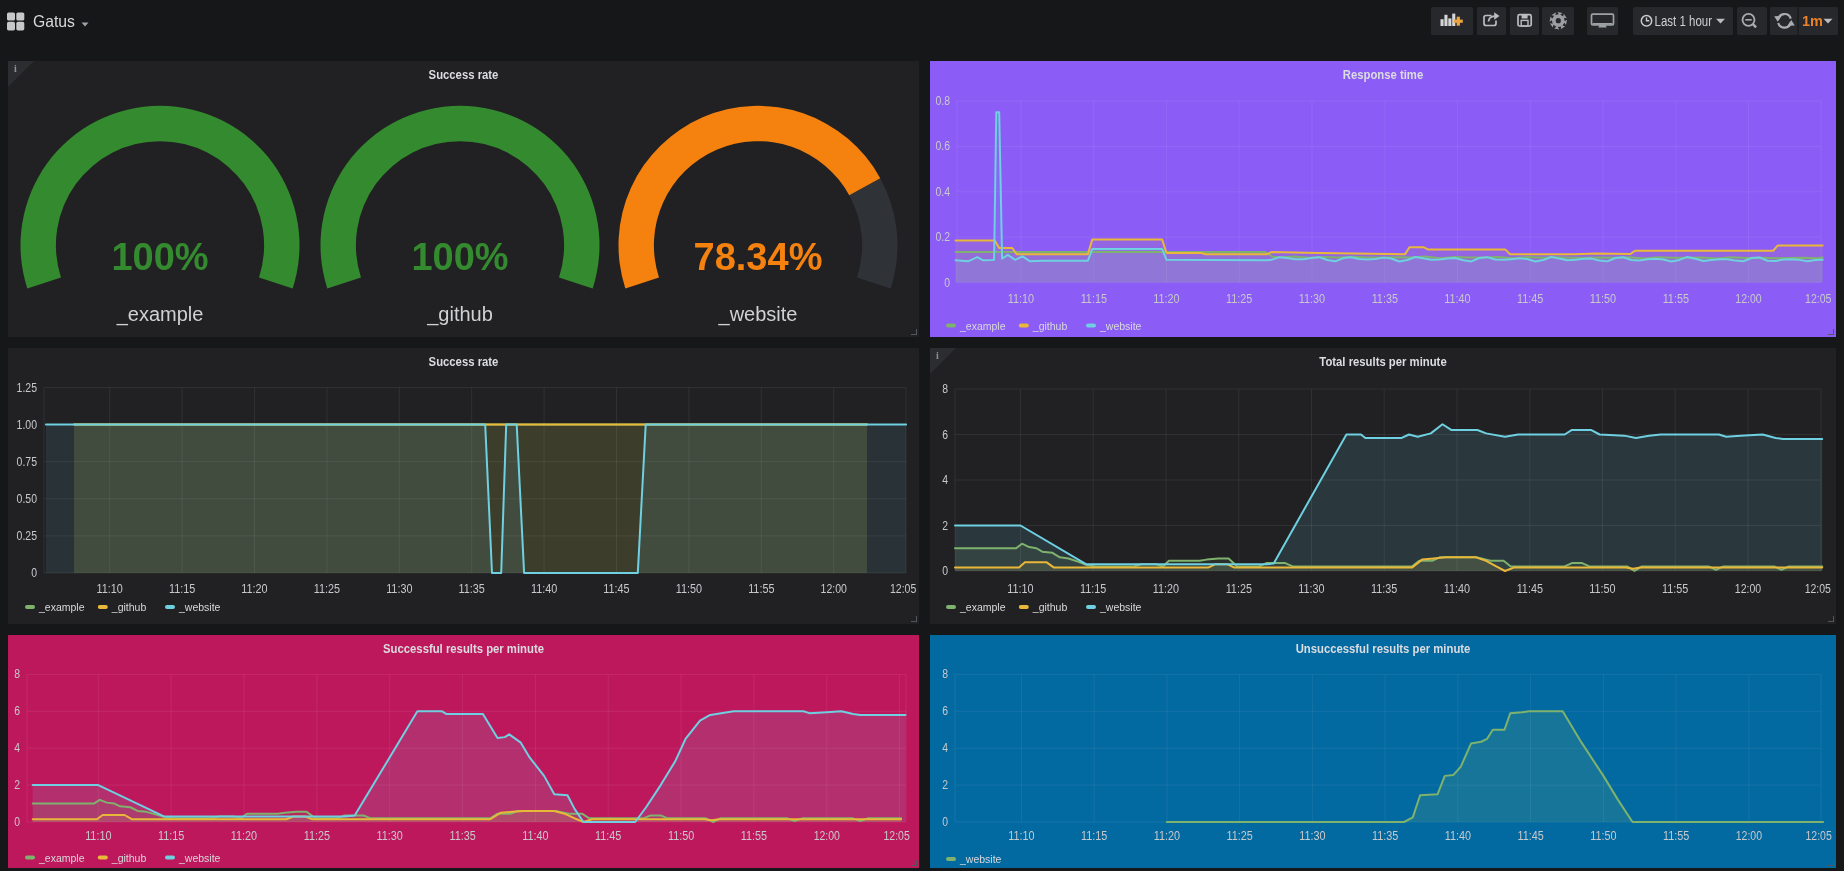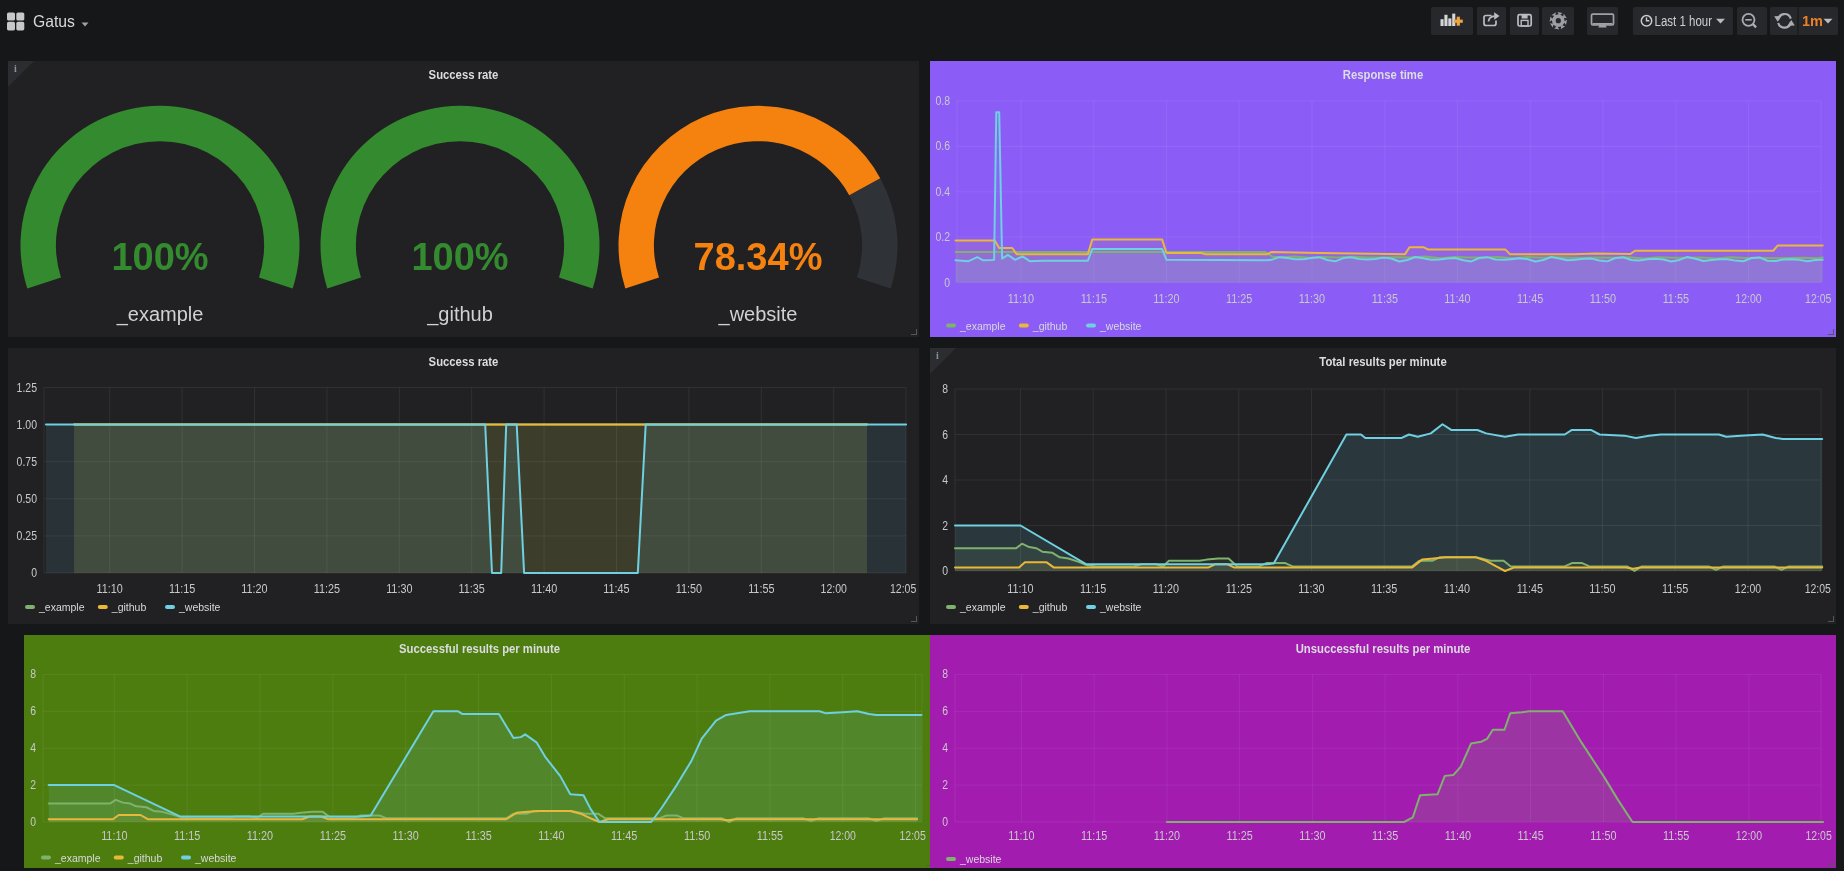--- a/index.html
+++ b/index.html
@@ -228,21 +228,21 @@
       <path d="M25.0 177.50 L90.5 177.50 L156.0 216.18 L336.4 216.18 L343.7 215.49 L416.4 86.50 L431.0 86.50 L435.3 89.91 L471.7 89.91 L479.0 86.50 L487.7 88.78 L500.8 85.36 L512.5 76.26 L521.2 81.95 L547.4 81.95 L556.1 85.36 L575.0 88.78 L588.1 86.50 L634.7 86.50 L641.9 81.95 L660.9 81.95 L669.6 86.50 L694.3 87.64 L706.0 89.91 L719.1 87.64 L730.7 86.50 L788.9 86.50 L796.2 88.78 L810.7 87.64 L832.6 86.50 L845.6 89.91 L852.9 91.05 L892.2 91.05" fill="none" stroke="#6ed0e0" stroke-width="2" stroke-linejoin="round" stroke-linecap="round"></path>
       <rect x="16" y="257" width="10" height="4" rx="2" fill="#7eb26d"></rect>
       <text x="30" y="263" font-size="10.5" fill="#d8d9da">_example</text>
       <rect x="88.8" y="257" width="10" height="4" rx="2" fill="#eab839"></rect>
       <text x="102.8" y="263" font-size="10.5" fill="#d8d9da">_github</text>
       <rect x="156.0" y="257" width="10" height="4" rx="2" fill="#6ed0e0"></rect>
       <text x="170.0" y="263" font-size="10.5" fill="#d8d9da">_website</text>
     </svg>
     <div style="position:absolute;right:2px;bottom:2px;width:6px;height:6px;border-right:1px solid #55565a;border-bottom:1px solid #55565a"></div>
   </div>
-<div style="position:absolute;left:24px;top:635px;width:911px;height:233px;background:#4d7c0f">
+<div style="position:absolute;left:8px;top:635px;width:911px;height:233px;background:#be185d">
     <div style="position:absolute;top:6px;left:0;width:100%;text-align:center;font-size:13px;font-weight:bold;color:#dcdde0;transform:scaleX(0.87)">Successful results per minute</div>
     <svg width="911" height="233" viewBox="0 0 911 233" style="position:absolute;left:0;top:0">
       <text x="12.0" y="191.0" text-anchor="end" font-size="12.5" fill="#c8c9cb" textLength="5.8" lengthAdjust="spacingAndGlyphs">0</text>
       <text x="12.0" y="154.1" text-anchor="end" font-size="12.5" fill="#c8c9cb" textLength="5.8" lengthAdjust="spacingAndGlyphs">2</text>
       <text x="12.0" y="117.2" text-anchor="end" font-size="12.5" fill="#c8c9cb" textLength="5.8" lengthAdjust="spacingAndGlyphs">4</text>
       <text x="12.0" y="80.3" text-anchor="end" font-size="12.5" fill="#c8c9cb" textLength="5.8" lengthAdjust="spacingAndGlyphs">6</text>
       <text x="12.0" y="43.4" text-anchor="end" font-size="12.5" fill="#c8c9cb" textLength="5.8" lengthAdjust="spacingAndGlyphs">8</text>
       <text x="90.3" y="204.5" text-anchor="middle" font-size="12.5" fill="#c8c9cb" textLength="26.3" lengthAdjust="spacingAndGlyphs">11:10</text>
       <text x="163.1" y="204.5" text-anchor="middle" font-size="12.5" fill="#c8c9cb" textLength="26.3" lengthAdjust="spacingAndGlyphs">11:15</text>
       <text x="236.0" y="204.5" text-anchor="middle" font-size="12.5" fill="#c8c9cb" textLength="26.3" lengthAdjust="spacingAndGlyphs">11:20</text>
@@ -282,21 +282,21 @@
       <path d="M24.7 150.10 L90.3 150.10 L155.9 181.47 L336.5 181.47 L346.7 180.54 L409.4 76.30 L434.2 76.30 L438.5 79.07 L474.9 79.07 L489.5 103.05 L496.8 102.13 L501.2 99.36 L512.8 107.66 L521.6 122.42 L536.1 140.88 L546.3 159.32 L559.5 160.25 L566.7 174.09 L575.5 187.00 L627.2 187.00 L638.1 172.24 L652.7 150.10 L667.3 126.11 L677.5 103.97 L692.0 85.52 L702.2 79.99 L725.6 76.30 L795.5 76.30 L801.3 78.14 L818.8 77.22 L833.4 76.30 L845.0 79.07 L852.3 79.99 L897.5 79.99" fill="none" stroke="#6ed0e0" stroke-width="2" stroke-linejoin="round" stroke-linecap="round"></path>
       <rect x="17" y="220.5" width="10" height="4" rx="2" fill="#7eb26d"></rect>
       <text x="31" y="226.5" font-size="10.5" fill="#d8d9da">_example</text>
       <rect x="89.8" y="220.5" width="10" height="4" rx="2" fill="#eab839"></rect>
       <text x="103.8" y="226.5" font-size="10.5" fill="#d8d9da">_github</text>
       <rect x="157.0" y="220.5" width="10" height="4" rx="2" fill="#6ed0e0"></rect>
       <text x="171.0" y="226.5" font-size="10.5" fill="#d8d9da">_website</text>
     </svg>
     <div style="position:absolute;right:2px;bottom:2px;width:6px;height:6px;border-right:1px solid #55565a;border-bottom:1px solid #55565a"></div>
   </div>
-<div style="position:absolute;left:930px;top:635px;width:906px;height:233px;background:#a21caf">
+<div style="position:absolute;left:930px;top:635px;width:906px;height:233px;background:#0369a1">
     <div style="position:absolute;top:6px;left:0;width:100%;text-align:center;font-size:13px;font-weight:bold;color:#dcdde0;transform:scaleX(0.87)">Unsuccessful results per minute</div>
     <svg width="906" height="233" viewBox="0 0 906 233" style="position:absolute;left:0;top:0">
       <text x="18.0" y="191.0" text-anchor="end" font-size="12.5" fill="#c8c9cb" textLength="5.8" lengthAdjust="spacingAndGlyphs">0</text>
       <text x="18.0" y="154.1" text-anchor="end" font-size="12.5" fill="#c8c9cb" textLength="5.8" lengthAdjust="spacingAndGlyphs">2</text>
       <text x="18.0" y="117.2" text-anchor="end" font-size="12.5" fill="#c8c9cb" textLength="5.8" lengthAdjust="spacingAndGlyphs">4</text>
       <text x="18.0" y="80.3" text-anchor="end" font-size="12.5" fill="#c8c9cb" textLength="5.8" lengthAdjust="spacingAndGlyphs">6</text>
       <text x="18.0" y="43.4" text-anchor="end" font-size="12.5" fill="#c8c9cb" textLength="5.8" lengthAdjust="spacingAndGlyphs">8</text>
       <text x="91.4" y="204.5" text-anchor="middle" font-size="12.5" fill="#c8c9cb" textLength="26.3" lengthAdjust="spacingAndGlyphs">11:10</text>
       <text x="164.1" y="204.5" text-anchor="middle" font-size="12.5" fill="#c8c9cb" textLength="26.3" lengthAdjust="spacingAndGlyphs">11:15</text>
       <text x="236.9" y="204.5" text-anchor="middle" font-size="12.5" fill="#c8c9cb" textLength="26.3" lengthAdjust="spacingAndGlyphs">11:20</text>

